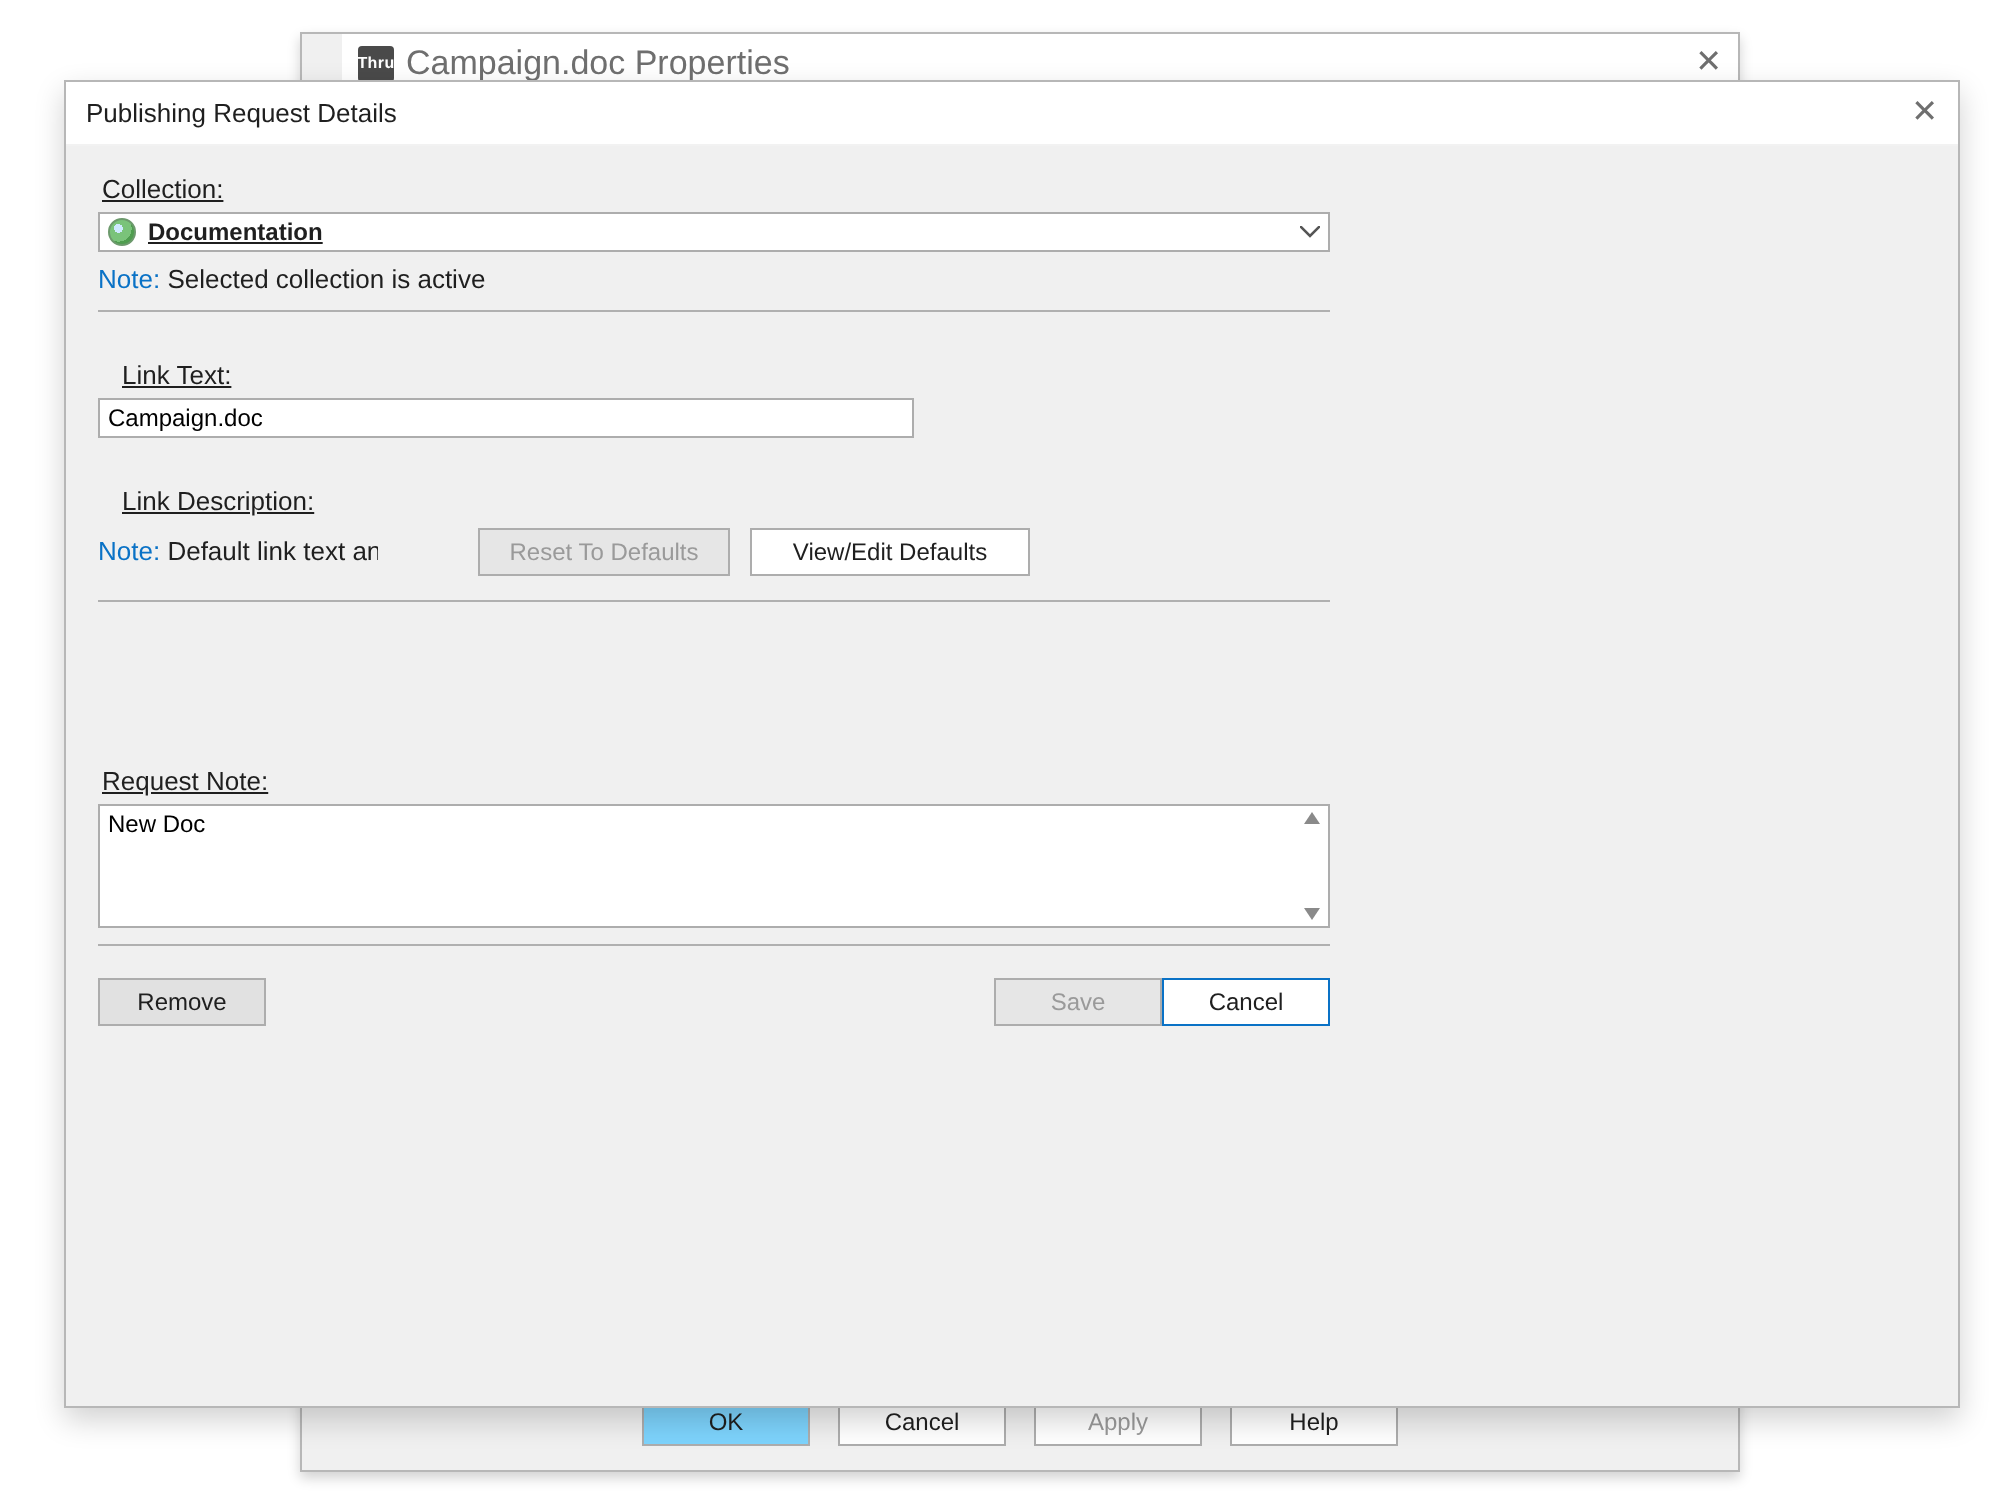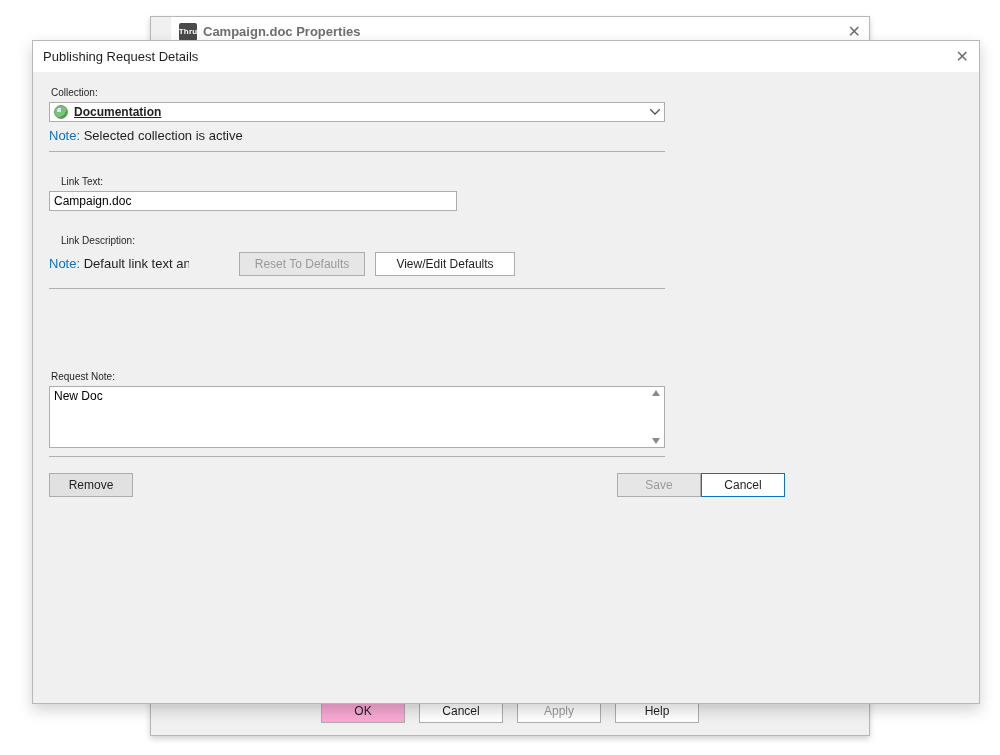--- a/index.html
+++ b/index.html
@@ -41,21 +41,21 @@
   .parent-titlebar{
     height:30px;
     display:flex;align-items:center;justify-content:space-between;
     padding:0 8px;
     background:#fff;
     border-bottom:1px solid rgba(0,0,0,0.07);
     margin-left:20px;
   }
   .parent-title-left{display:flex;align-items:center;gap:6px;}
   .parent-title{
-    font-size:13px;color:var(--muted);font-weight:bold;
+    font-size:17px;color:var(--muted);
   }
   .thru-icon{
     width:18px;height:18px;background:#4a4a4a;color:#fff;
     font-size:8px;display:flex;align-items:center;justify-content:center;
     border-radius:2px;letter-spacing:.2px;font-weight:600;
   }
   .close-x{font-size:16px;color:var(--muted);line-height:1;}
   .parent-buttons{
     position:absolute;left:0;right:0;bottom:12px;
     display:flex;justify-content:center;gap:14px;
@@ -75,21 +75,21 @@
     display:flex;align-items:center;justify-content:space-between;
     padding:0 10px;
     border-bottom:1px solid rgba(0,0,0,0.05);
   }
   .child-title{font-size:13px;color:var(--text);}
   .child-close{font-size:16px;color:var(--muted);line-height:1;}
   .child-body{
     padding:10px 16px 16px;
   }
 
-  .label{font-size:10px;color:var(--text);margin:4px 0 4px 2px;}
+  .label{font-size:13px;color:var(--text);margin:4px 0 4px 2px;text-decoration:underline;}
   .note{color:var(--text);font-size:13px;}
   .note .note-k{color:var(--note-blue);}
 
   .section{margin-bottom:0;}
   .section-left{width:616px;}
   hr.sep{border:none;border-top:1px solid var(--hr);margin:8px 0 10px;}
 
   
   .combo{
     width:616px;height:20px;
@@ -153,41 +153,41 @@
     font:inherit;color:var(--text);
     text-align:center;line-height:22px;
     display:inline-block;
     cursor:default;
   }
   .btn.disabled{color:var(--btn-disabled-text);background:#e6e6e6;}
   .btn.primary-outline{background:#fff;border-color:var(--accent);}
 
   
   .child-actions{
-    width:736px;display:flex;justify-content:space-between;margin-top:16px;
+    width:616px;display:flex;justify-content:space-between;margin-top:16px;
   }
   .child-actions .right{display:flex;gap:0;}
 
 </style>
 </head>
 <body>
 
 <div class="stage">
 
   <div class="parent-dialog">
     <div class="parent-titlebar">
       <div class="parent-title-left">
         <span class="thru-icon">Thru</span>
         <span class="parent-title">Campaign.doc Properties</span>
       </div>
       <span class="close-x">✕</span>
     </div>
 
     <div class="parent-buttons">
-      <span class="btn" style="background:#f9a8d4">OK</span>
+      <span class="btn" style="background:#7dd3fc">OK</span>
       <span class="btn" style="background:#fff">Cancel</span>
       <span class="btn disabled" style="background:#fff">Apply</span>
       <span class="btn" style="background:#fff">Help</span>
     </div>
   </div>
 
   <div class="child-dialog">
     <div class="child-titlebar">
       <span class="child-title">Publishing Request Details</span>
       <span class="child-close">✕</span>

